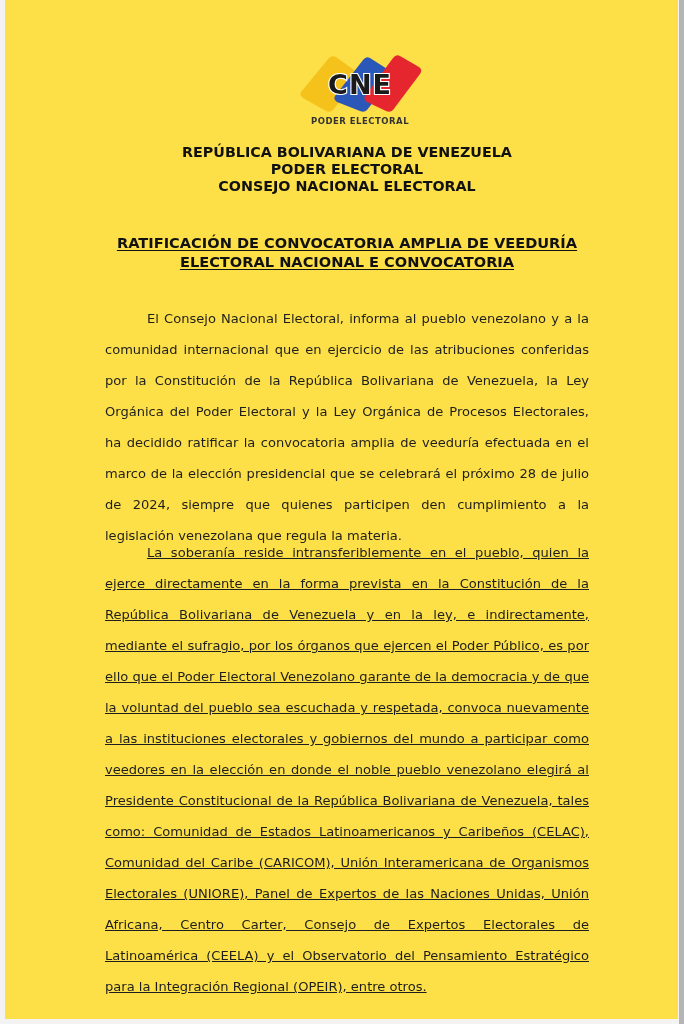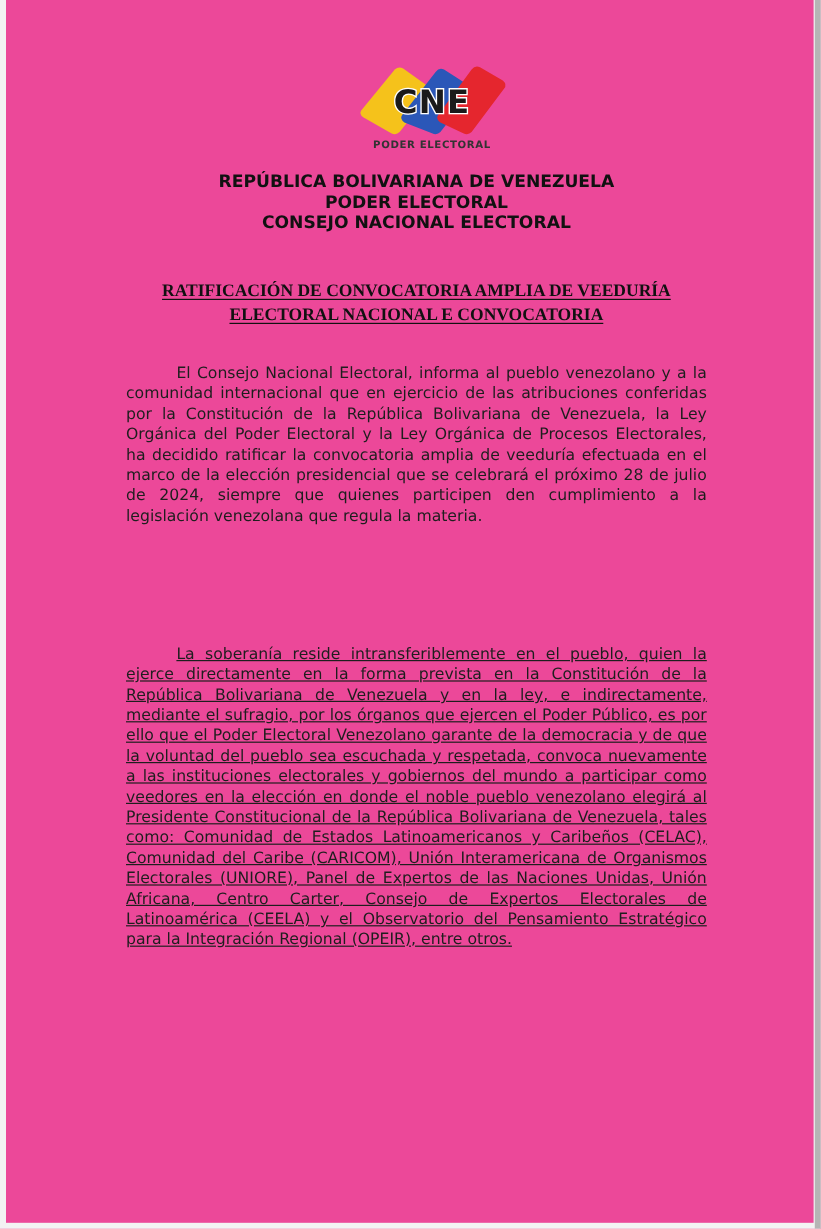--- a/index.html
+++ b/index.html
@@ -11,21 +11,21 @@
       overflow: hidden;
       font-family: "DejaVu Sans", "Liberation Sans", sans-serif;
       color: #1e1e1e;
     }
     .page {
       position: absolute;
       left: 5px;
       top: 0;
       width: 673px;
       height: 1019px;
-      background: #ec4899;
+      background: #fde047;
     }
     .scrollbar {
       position: absolute;
       right: 0;
       top: 0;
       width: 5px;
       height: 1024px;
       background: #b5b5b5;
     }
     .logo {
@@ -65,27 +65,27 @@
       left: 0;
       width: 684px;
       top: 233px;
       text-align: center;
       font-weight: bold;
       font-size: 14.6px;
       line-height: 19px;
       color: #111;
     }
     .doc-title div { white-space: nowrap; }
-    .doc-title span { text-decoration: underline; text-underline-offset: 2px; font-family: Liberation Serif, serif; }
+    .doc-title span { text-decoration: underline; text-underline-offset: 2px; }
     .body-text {
       position: absolute;
       left: 100px;
       width: 484px;
       font-size: 13.05px;
-      line-height: 17px;
+      line-height: 31px;
       text-align: justify;
       color: #1e1e1e;
     }
     .para1 { top: 303px; }
     .para2 { top: 537px; text-decoration: underline; }
     .body-text p {
       margin: 0;
       text-indent: 42px;
     }
   </style>

